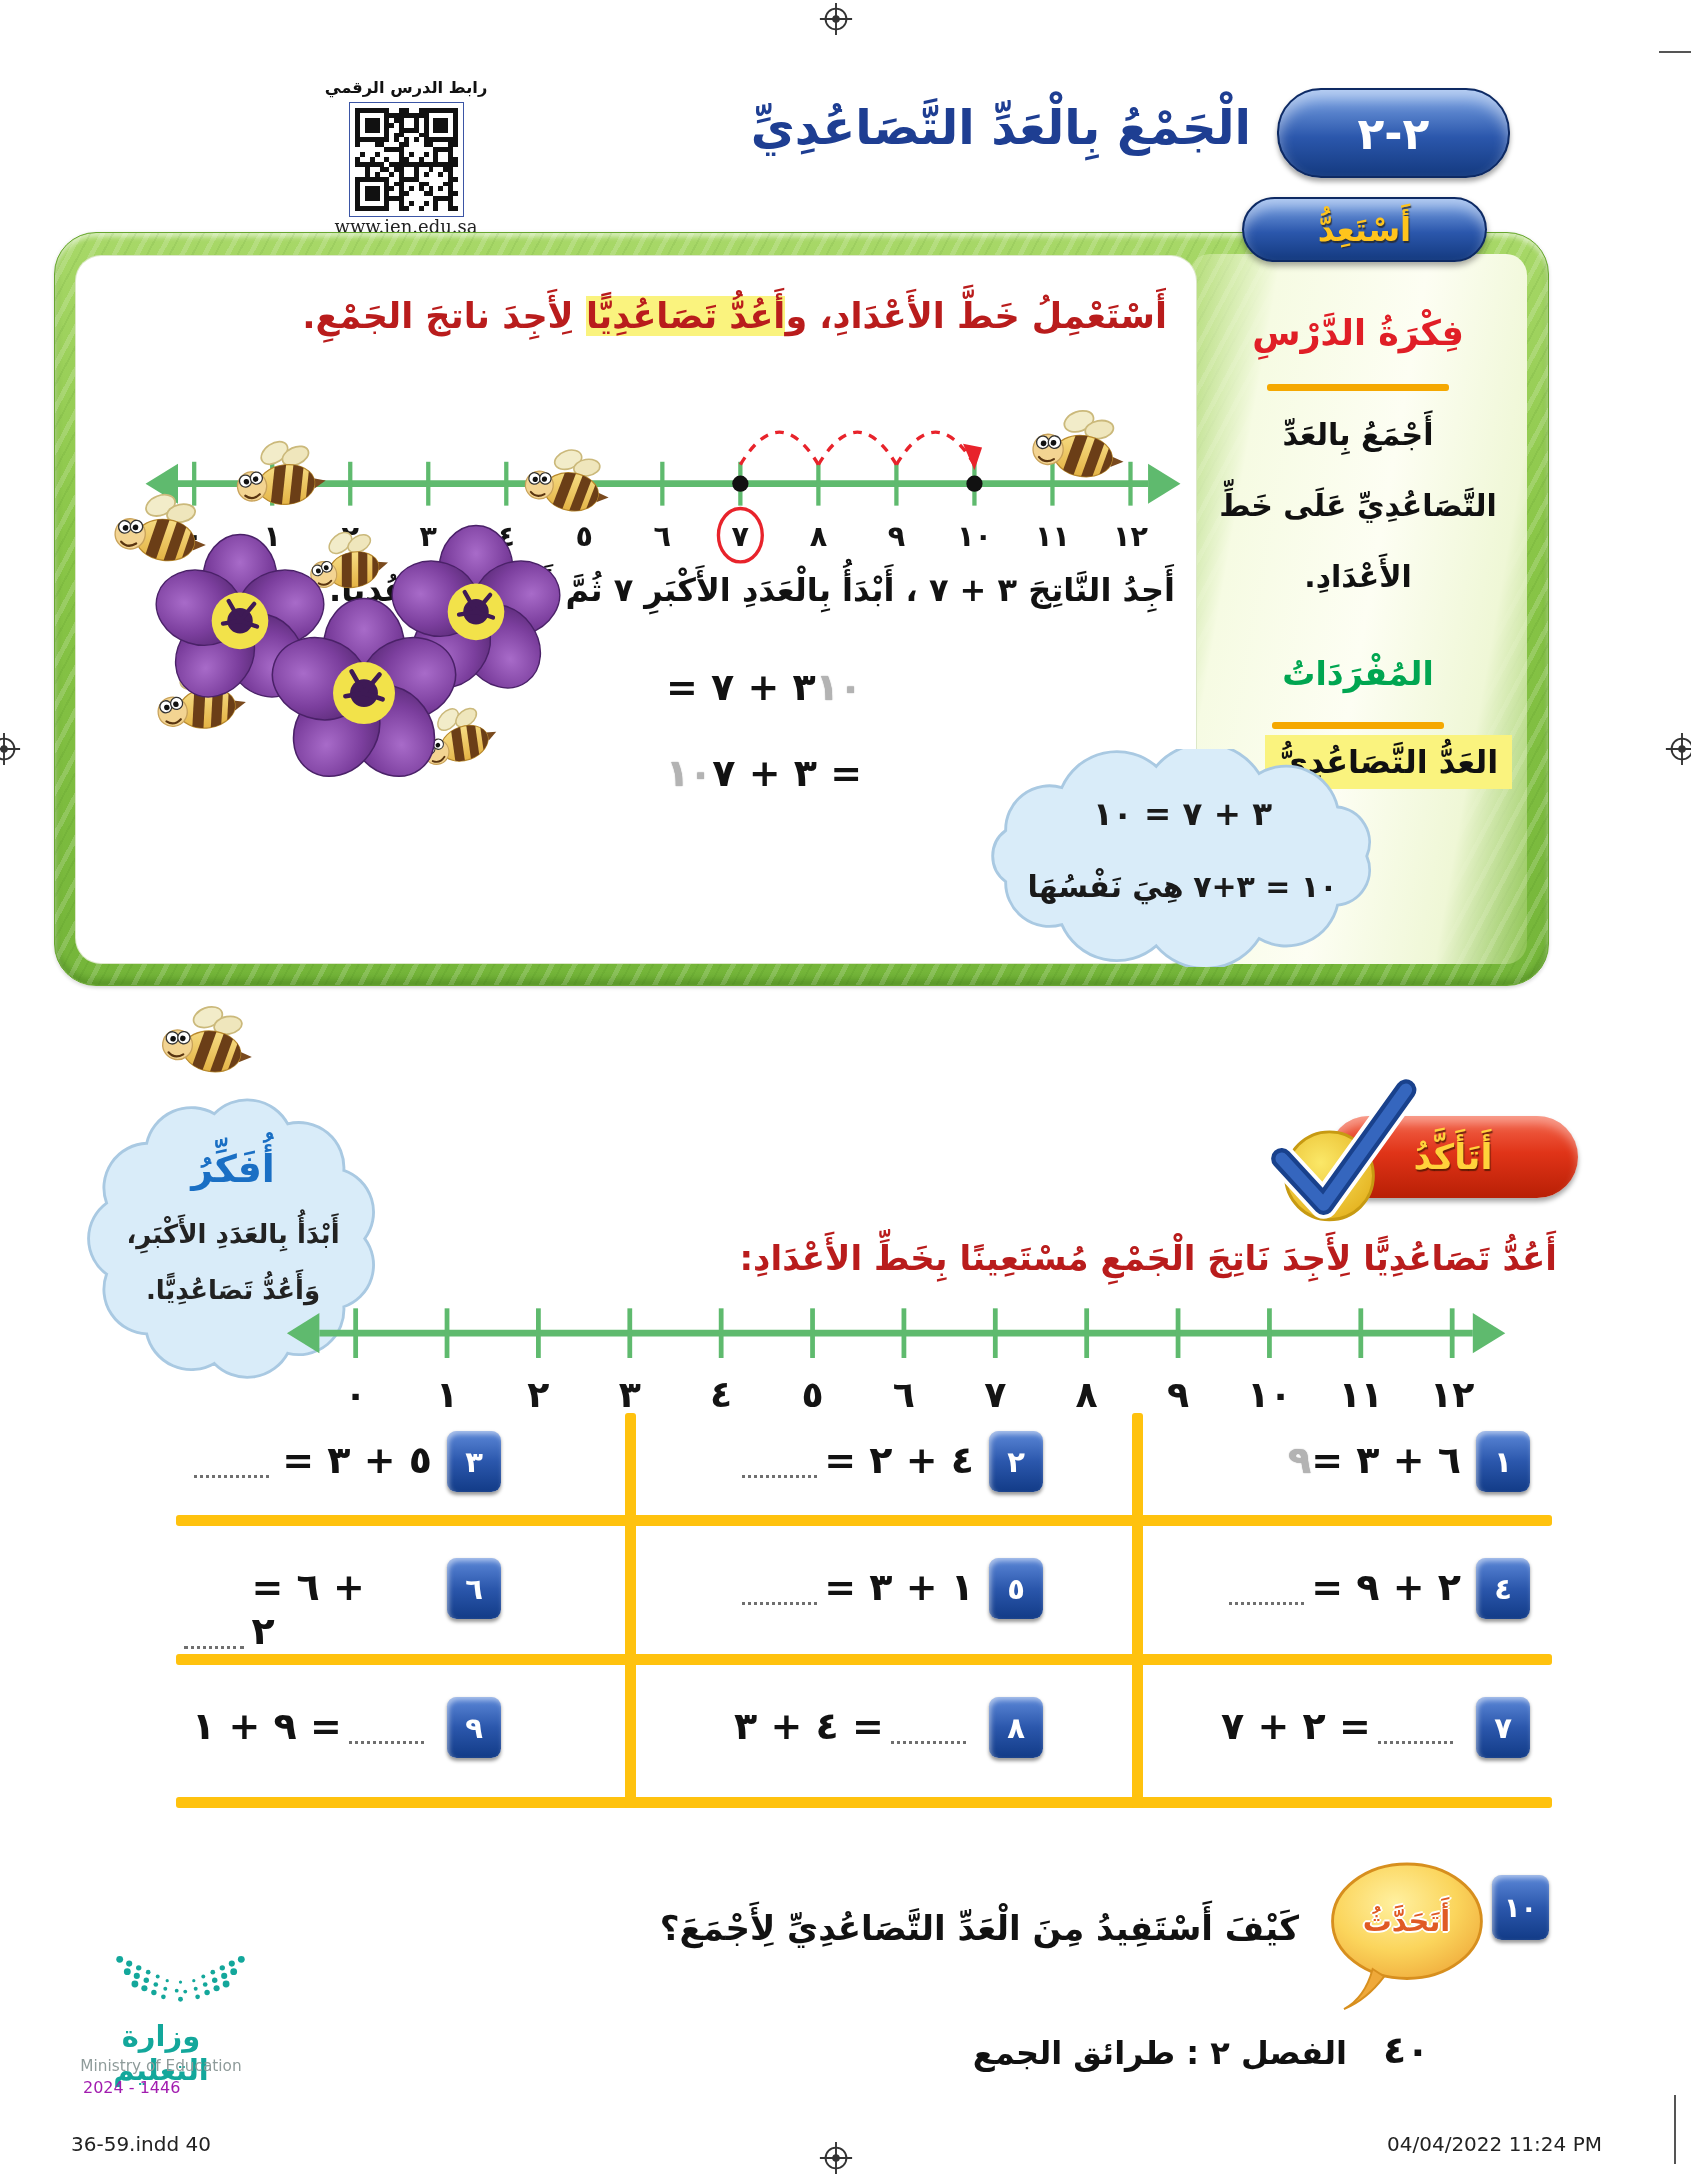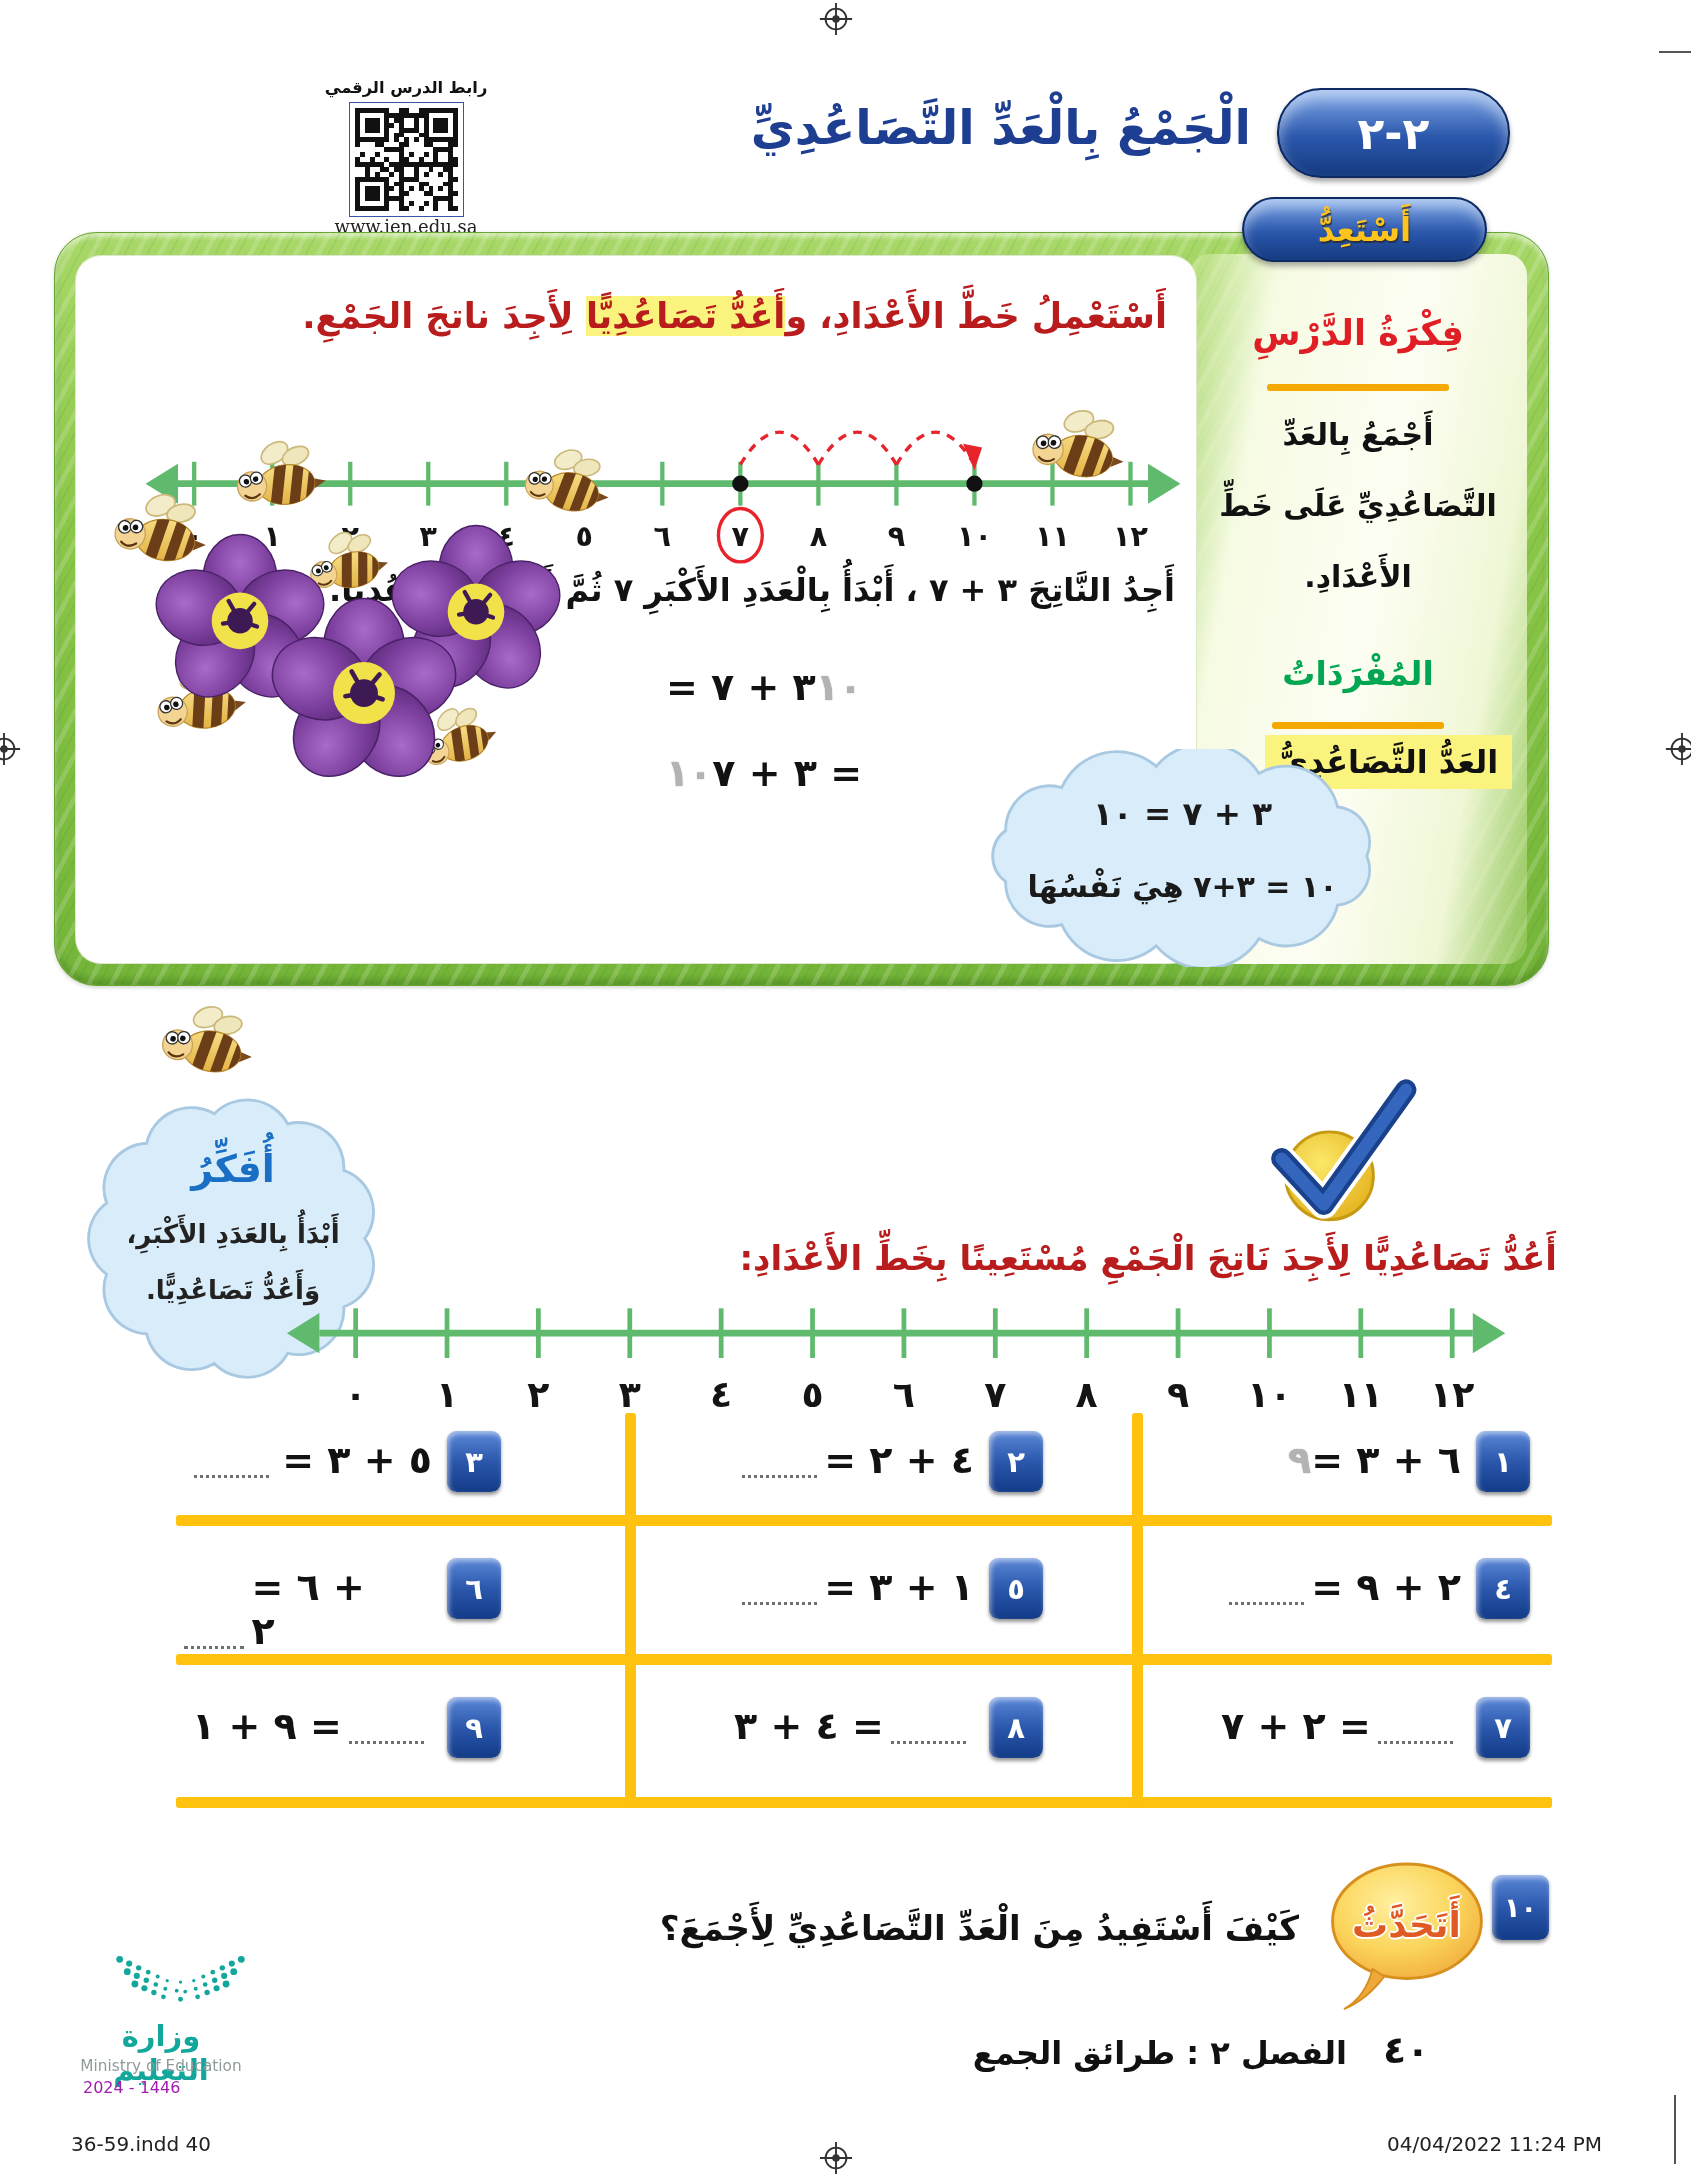--- a/index.html
+++ b/index.html
@@ -47,21 +47,21 @@
       box-shadow:0 3.8px 5.7px rgba(0,0,0,.35), inset 0 7.6px 9.6px rgba(255,255,255,.35);
       display:flex;align-items:center;justify-content:center;}
   .check-pill span{color:#FFD23B;font-size:35px;font-weight:bold;text-shadow:1px 1.9px 1px rgba(60,20,0,.7);}
   .think-title{color:#1A6FC4;font-size:38px;font-weight:bold;text-align:center;}
   .think-line{font-size:26px;font-weight:bold;color:#222;text-align:center;}
   
   .ex-badge{border-radius:9.6px;background:linear-gradient(180deg,#5C88D8 0%,#2B57AC 50%,#123B87 100%);
       box-shadow:0 2.9px 3.8px rgba(0,0,0,.4), inset 1.9px 2.9px 4.8px rgba(255,255,255,.5);
       color:#fff;font-weight:bold;display:flex;align-items:center;justify-content:center;}
   .divider{background:#FFC20E;position:absolute;border-radius:2.9px;}
-  .talk-label{color:#E05A24;font-size:36px;font-weight:bold;
+  .talk-label{color:#E05A24;font-size:29px;font-weight:bold;
       text-shadow:-1.9px 0 #fff,1.9px 0 #fff,0 -1.9px #fff,0 1.9px #fff,1px 1px #fff,-1px -1px #fff;}
   .question{font-size:34px;font-weight:bold;color:#121212;white-space:nowrap;}
   
   .ministry-ar{color:#13A79B;font-size:29px;font-weight:bold;text-align:center;}
   .ministry-en{color:#8E9B9A;font-size:15.3px;text-align:center;}
   .years{color:#a21caf;font-size:16px;text-align:left;direction:ltr;}
   .chapter{font-size:32px;font-weight:bold;color:#111;white-space:nowrap;}
   .pagenum{font-size:38px;font-weight:bold;color:#111;}
   .printline{font-size:20px;color:#222;direction:ltr;font-family:"DejaVu Sans",sans-serif;}
 </style>
@@ -436,20 +436,23 @@
 
   <div class="abs" style="left:86px;top:1097px;width:296px;height:287px">
     <svg id="cloud2" viewBox="0 0 310 300" style="width:296px;height:287px">
         <path d="M293.0,148.0 A46.3,46.3 0 0 1 271.1,219.4 A47.3,47.3 0 0 1 212.3,268.1 A48.2,48.2 0 0 1 135.4,278.7 A47.9,47.9 0 0 1 64.6,247.8 A46.7,46.7 0 0 1 22.6,185.2 A46.1,46.1 0 0 1 22.6,110.8 A46.7,46.7 0 0 1 64.6,48.2 A47.9,47.9 0 0 1 135.4,17.3 A48.2,48.2 0 0 1 212.3,27.9 A47.3,47.3 0 0 1 271.1,76.6 A46.3,46.3 0 0 1 293.0,148.0 Z" fill="#D9ECF9" stroke="#A9C9E2" stroke-width="3"></path>
       </svg>
     <div class="think-title abs" style="left:0;right:0;top:50px">أُفَكِّرُ</div>
     <div class="think-line abs" style="left:0;right:0;top:122px">أَبْدَأُ بِالعَدَدِ الأَكْبَرِ،</div>
     <div class="think-line abs" style="left:0;right:0;top:178px">وَأَعُدُّ تَصَاعُدِيًّا.</div>
   </div>
 
+  <div class="check-pill abs" style="left:1329px;top:1116px;width:250px;height:82px">
+    <span>أَتَأَكَّدُ</span>
+  </div>
   <svg class="abs" style="left:1254px;top:1059px;width:172px;height:182px" viewBox="0 0 180 190" width="172" height="182">
     <circle cx="80" cy="122" r="46" fill="url(#coinG)" stroke="#C79A12" stroke-width="3"></circle>
     <path d="M30,104 L74,152 L160,32" fill="none" stroke="#ffffff" stroke-width="30" stroke-linecap="round" stroke-linejoin="round"></path>
     <path d="M30,104 L74,152 L160,32" fill="none" stroke="#19418C" stroke-width="22" stroke-linecap="round" stroke-linejoin="round"></path>
     <path d="M30,104 L74,152 L160,32" fill="none" stroke="#3566BE" stroke-width="13" stroke-linecap="round" stroke-linejoin="round"></path>
   </svg>
 
   <div class="body-line abs" style="right:134px;top:1238px;font-size:34px">أَعُدُّ تَصَاعُدِيًّا لِأَجِدَ نَاتِجَ الْجَمْعِ مُسْتَعِينًا بِخَطِّ الأَعْدَادِ:</div>
 
   <div class="abs" style="left:268px;top:1273px;width:1262px;height:148px">

